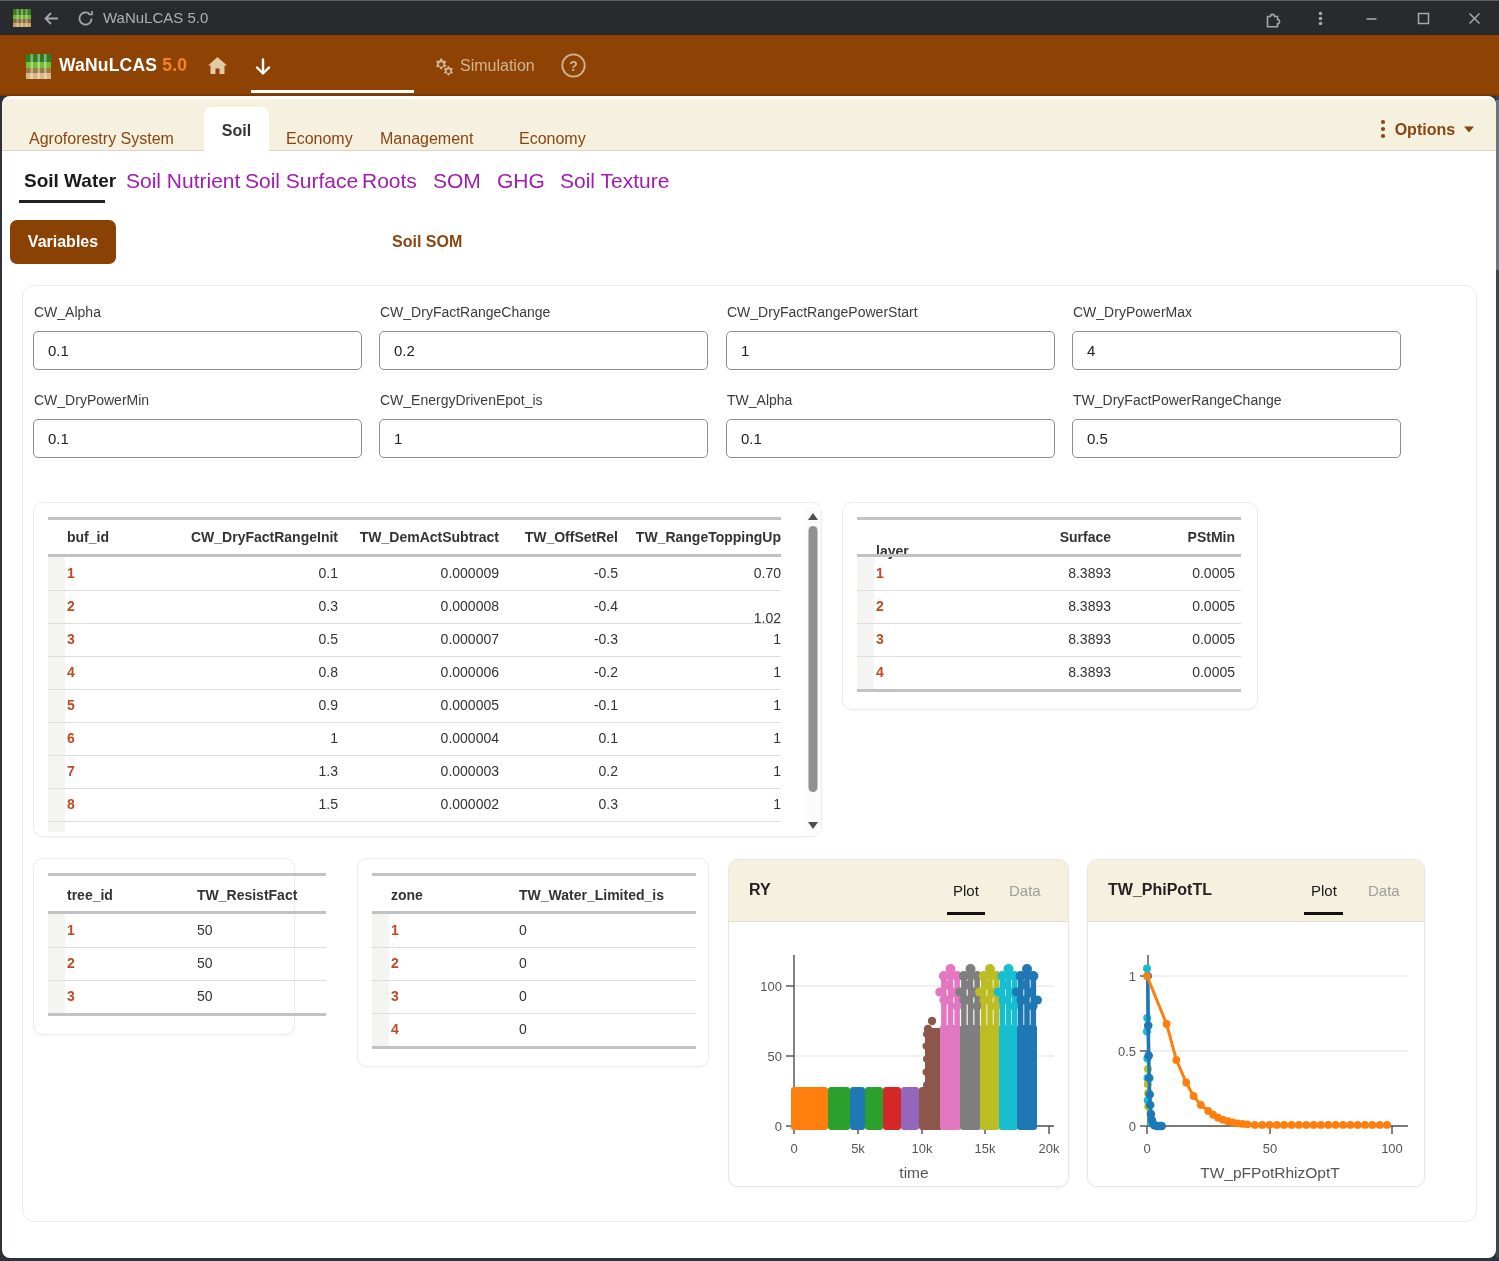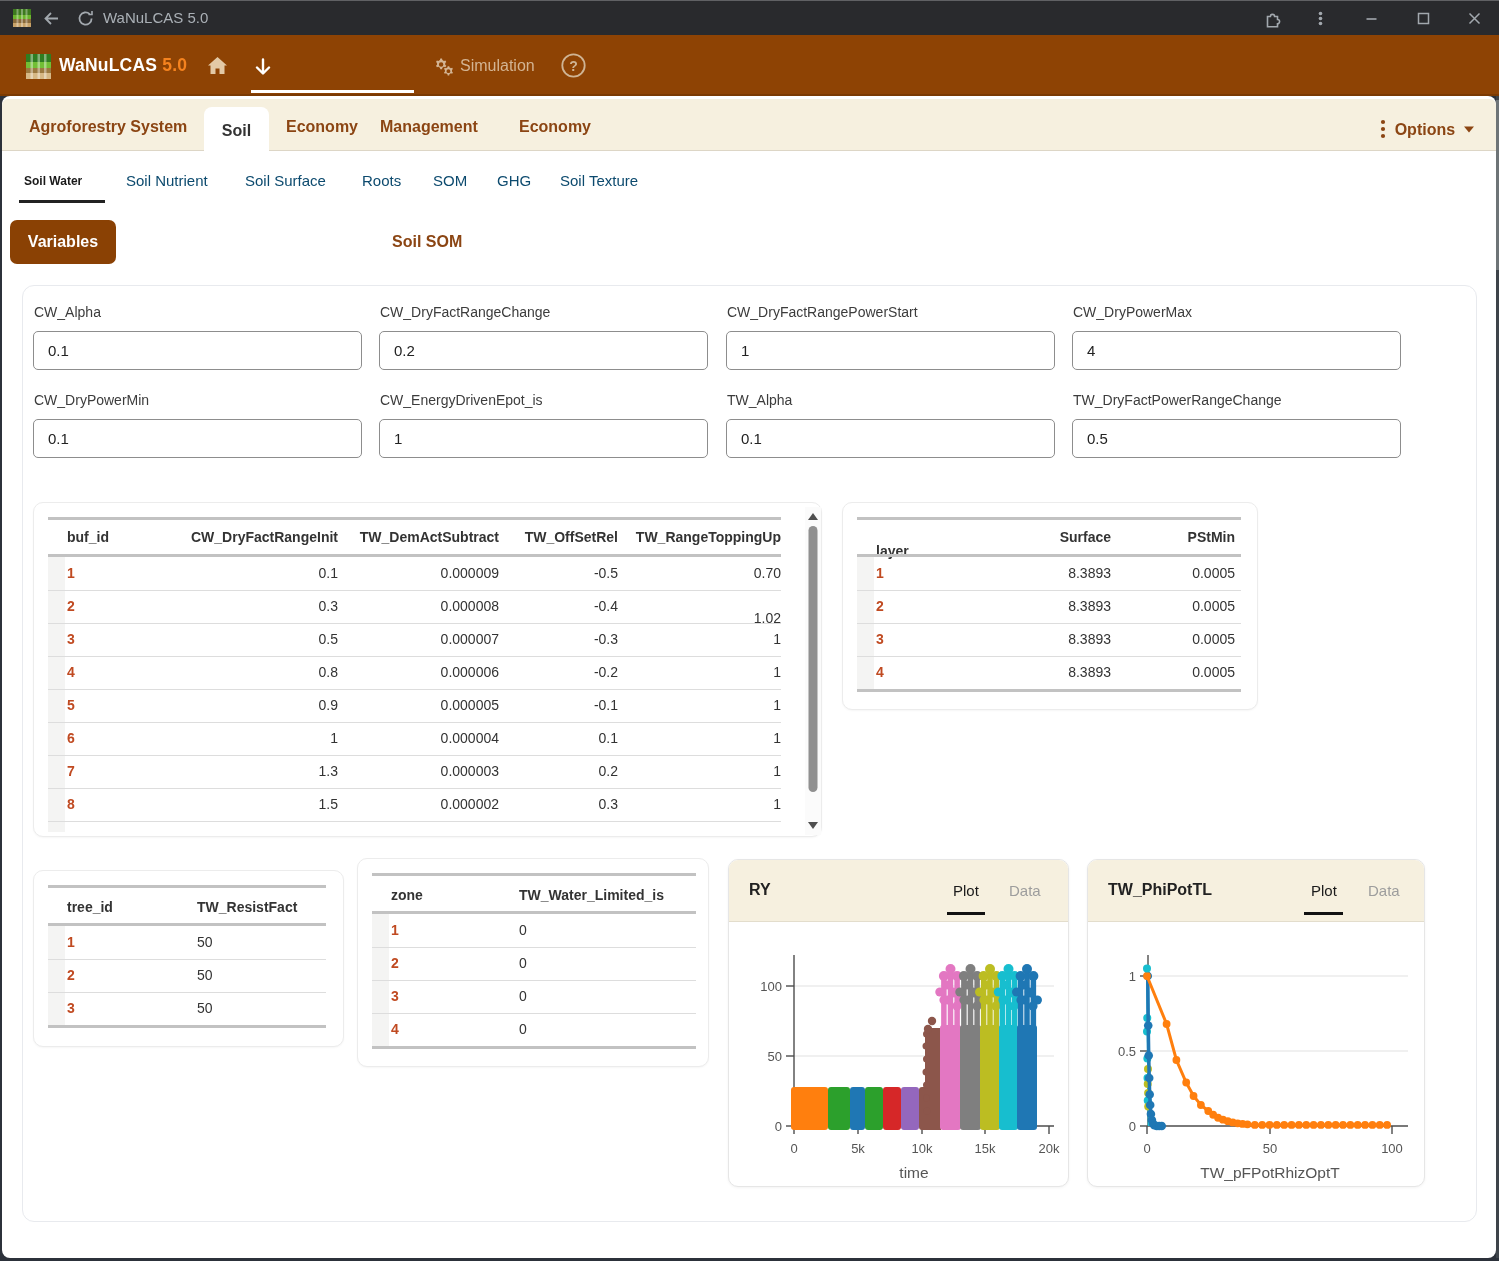--- a/index.html
+++ b/index.html
@@ -18,26 +18,26 @@
   #logotxt .v { color:#f5831f; }
   .navitem { position:absolute; top:0; height:61px; line-height:61px; font-size:16px; }
   #nav-input { left:280px; color:#ffffff; font-weight:bold; }
   #nav-input-ul { position:absolute; left:251px; top:55px; width:163px; height:3px; background:#ffffff; }
   #nav-sim { left:460px; color:#d3b493; }
   #nav-help { left:561px; top:18px; }
 
   
   #page { position:absolute; left:2px; top:96px; width:1494px; height:1162px; background:#ffffff; border-radius:8px; }
   #tabrow { position:absolute; left:0; top:3px; width:1494px; height:52px; background:#f6f0df; border-radius:6px 6px 0 0; border-bottom:1px solid #ddd6c6; }
-  .tab { position:absolute; top:0; height:55px; line-height:55px; font-size:16px; font-weight:bold; color:#8b4513; }
+  .tab { position:absolute; top:12px; height:55px; line-height:55px; font-size:16px; font-weight:normal; color:#8b4513; }
   #tab-active { position:absolute; left:202px; top:11px; width:65px; height:45px; background:#ffffff; border-radius:8px 8px 0 0; text-align:center; line-height:47px; font-size:16px; font-weight:bold; color:#333333; }
   #options { position:absolute; right:22px; top:3px; height:55px; line-height:55px; font-size:16px; font-weight:bold; color:#8b4513; }
 
-  .subtab { position:absolute; top:65px; height:40px; line-height:40px; font-size:15px; color:#0c4a6e; }
-  .subtab.on { color:#1a1a1a; font-weight:bold; font-size:12px; }
+  .subtab { position:absolute; top:65px; height:40px; line-height:40px; font-size:21px; color:#a21caf; }
+  .subtab.on { color:#1a1a1a; font-weight:bold; font-size:19px; }
   #subtab-ul { position:absolute; left:17px; top:104px; width:86px; height:3px; background:#222222; }
 
   .pill { position:absolute; top:124px; height:44px; line-height:44px; font-size:16px; font-weight:bold; color:#8b4513; }
   #pill-active { left:8px; width:106px; text-align:center; background:#8a4104; color:#ffffff; border-radius:7px; }
 
   
   #maincard { position:absolute; left:20px; top:189px; width:1455px; height:937px; border:1px solid #e8eaee; border-radius:12px; background:#ffffff; }
   .flabel { position:absolute; font-size:14px; color:#3c3c3c; }
   .finput { position:absolute; width:329px; height:39px; border:1px solid #8d8d8d; border-radius:5px; font-size:15px; color:#222; line-height:37px; padding-left:14px; background:#fff; }
 
@@ -261,21 +261,21 @@
       <div class="tid" style="left:33px;top:128px">3</div>
       <div class="td" style="left:118px;top:128px;width:150px">8.3893</div>
       <div class="td" style="left:242px;top:128px;width:150px">0.0005</div>
       <div class="thin" style="left:14px;top:153px;width:384px"></div>
       <div class="tid" style="left:33px;top:161px">4</div>
       <div class="td" style="left:118px;top:161px;width:150px">8.3893</div>
       <div class="td" style="left:242px;top:161px;width:150px">0.0005</div>
       <div class="thick" style="left:14px;top:186px;width:384px"></div>
     </div>
 
-    <div class="tcard" id="treetable" style="left:10px;top:584px;width:311px;height:177px">
+    <div class="tcard" id="treetable" style="left:10px;top:572px;width:262px;height:177px">
       <div class="thick" style="left:14px;top:14px;width:278px"></div>
       <div class="th" style="left:33px;top:28px">tree_id</div>
       <div class="th" style="left:163px;top:28px">TW_ResistFact</div>
       <div class="thick" style="left:14px;top:52px;width:278px"></div>
       <div class="gut" style="left:14px;top:55px;height:99px"></div>
       <div class="tid" style="left:33px;top:63px">1</div>
       <div class="tdl" style="left:163px;top:63px">50</div>
       <div class="thin" style="left:14px;top:88px;width:278px"></div>
       <div class="tid" style="left:33px;top:96px">2</div>
       <div class="tdl" style="left:163px;top:96px">50</div>

